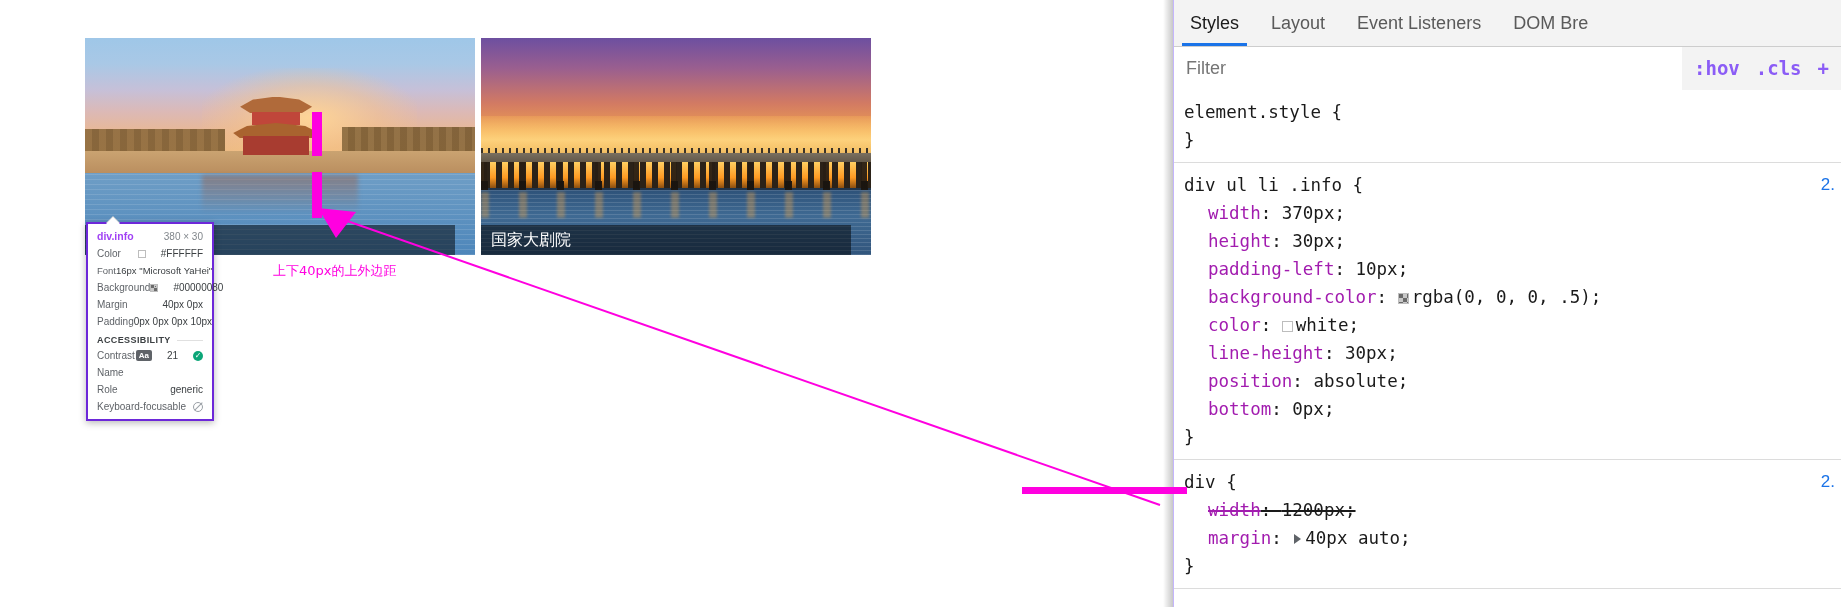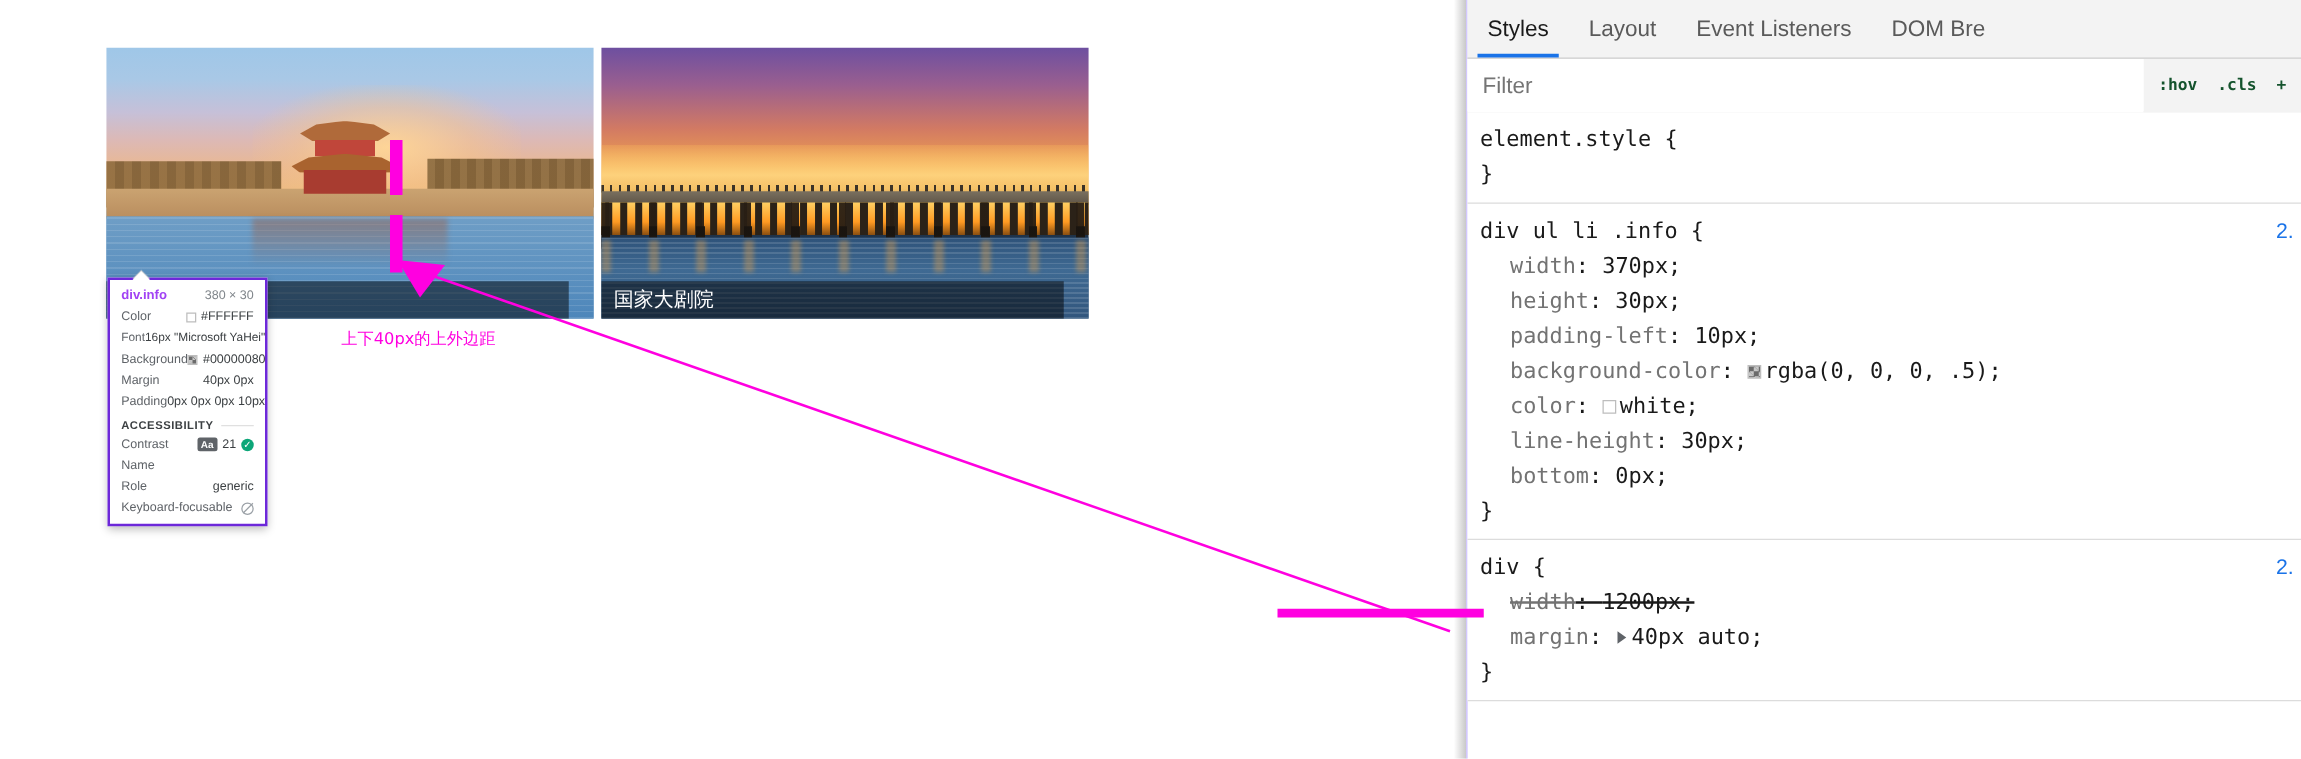--- a/index.html
+++ b/index.html
@@ -215,21 +215,21 @@
     border-bottom:7px solid #fff;
     filter: drop-shadow(0 -1px 0 #d4d4d4);
   }
   .insp-row {
     display:flex; align-items:center; justify-content:space-between;
     padding:1px 9px; line-height:15px; white-space:nowrap;
   }
   .insp-title { color:#a142f4; font-weight:bold; font-size:10.5px; }
   .insp-dims { color:#80868b; font-size:10px; }
   .insp-k { color:#5f6368; }
-  .insp-v { color:#3c4043; display:flex; align-items:center; gap:4px; }
+  .insp-v { color:#3c4043; display:flex; align-items:center; gap:15px; }
   .swatch {
     display:inline-block; width:8px; height:8px;
     border:1px solid #bdbdbd; vertical-align:-1px;
   }
   .sw-white { background:#ffffff; }
   .sw-trans {
     background:
       linear-gradient(45deg,#c8c8c8 25%,transparent 25%,transparent 75%,#c8c8c8 75%),
       linear-gradient(45deg,#c8c8c8 25%,#6b6b6b 25%,#6b6b6b 75%,#c8c8c8 75%);
     background-size:6px 6px;
@@ -299,35 +299,35 @@
   }
   #dt-filter {
     flex:1; height:43px; line-height:43px;
     padding-left:12px; font-size:18px; color:#8a8a8a;
     font-family:"Liberation Sans", sans-serif;
     background:#fff;
     border:none;
   }
   #dt-filter-actions {
     background:#f3f3f3; height:43px; display:flex; align-items:center;
-    gap:16px; padding:0 12px; font-size:13px; color:#14532d;
+    gap:16px; padding:0 12px; font-size:19px; color:#8b5cf6;
     font-family:"DejaVu Sans Mono", monospace; font-weight:bold;
   }
   #dt-rules { position:relative; background:#fff; }
   .rule {
     padding:8px 0 8px 0;
     border-bottom:1px solid #dcdcdc;
     position:relative;
     font-size:17.5px; line-height:28px;
     color:#1a1a1a;
   }
   .rule .sel { padding-left:10px; color:#1a1a1a; }
   .rule .close { padding-left:10px; color:#1a1a1a; }
   .decl { padding-left:34px; white-space:nowrap; }
-  .prop { color:#737373; }
+  .prop { color:#a21caf; }
   .val  { color:#1a1a1a; }
   .decl.disabled .prop, .decl.disabled .val {
     text-decoration: line-through;
     text-decoration-thickness: 1.5px;
   }
   .origin {
     position:absolute; right:6px; top:8px;
     font-size:17px; color:#1a73e8;
     font-family:"Liberation Sans", sans-serif;
   }
@@ -531,20 +531,23 @@
         <div class="decl">
           <span class="prop">background-color</span><span class="val">: </span><span class="cbox cbox-trans"></span><span class="val">rgba(0, 0, 0, .5);</span>
         </div>
         <div class="decl">
           <span class="prop">color</span><span class="val">: </span><span class="cbox cbox-white"></span><span class="val">white;</span>
         </div>
         <div class="decl">
           <span class="prop">line-height</span><span class="val">: </span><span class="val">30px;</span>
         </div>
         <div class="decl">
+          <span class="prop">position</span><span class="val">: </span><span class="val">absolute;</span>
+        </div>
+        <div class="decl">
           <span class="prop">bottom</span><span class="val">: </span><span class="val">0px;</span>
         </div>
 
         <div class="close">}</div>
       </div>
 
       <div class="rule">
         <div class="origin">2.</div>
         <div class="sel">div {</div>
 

